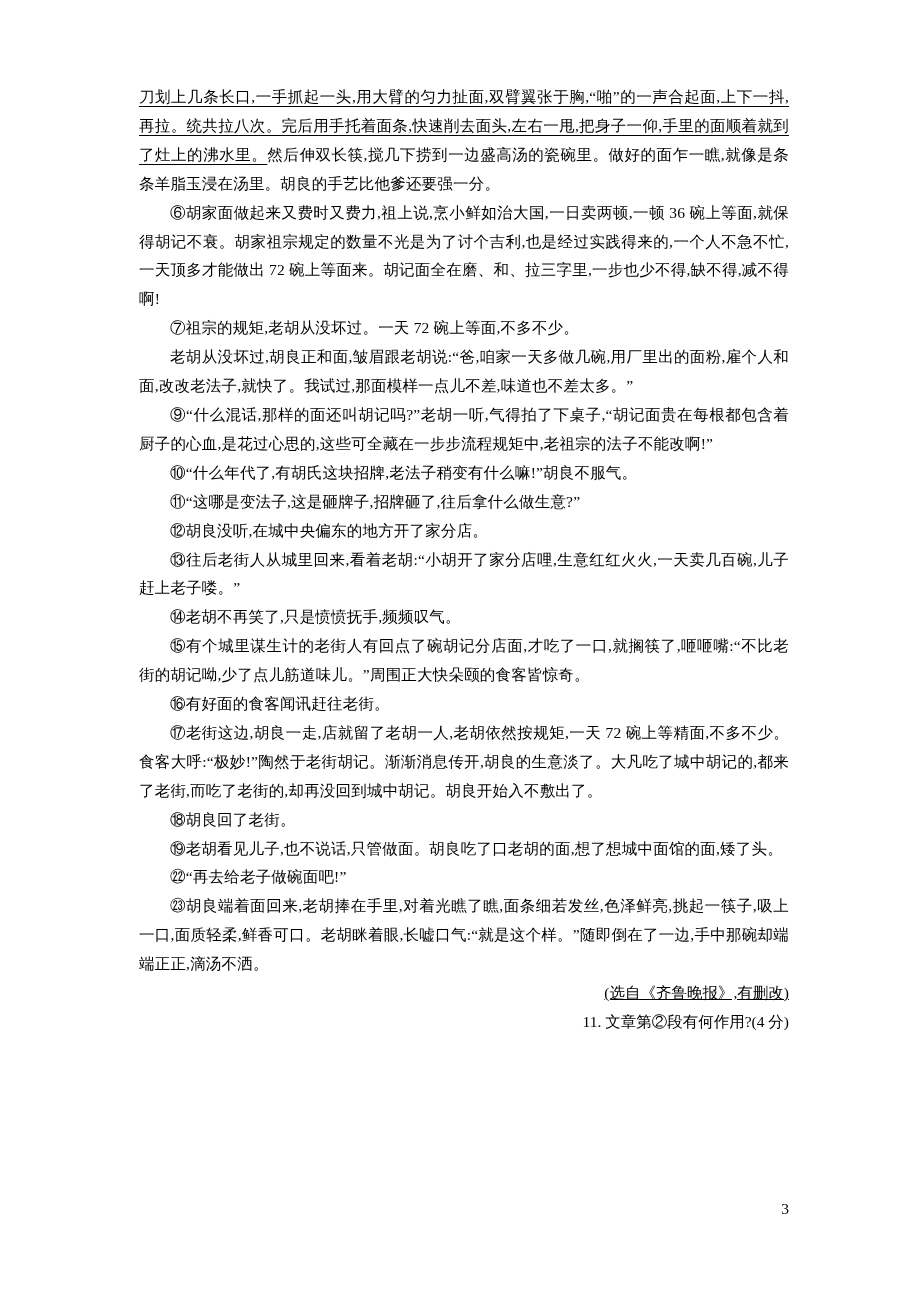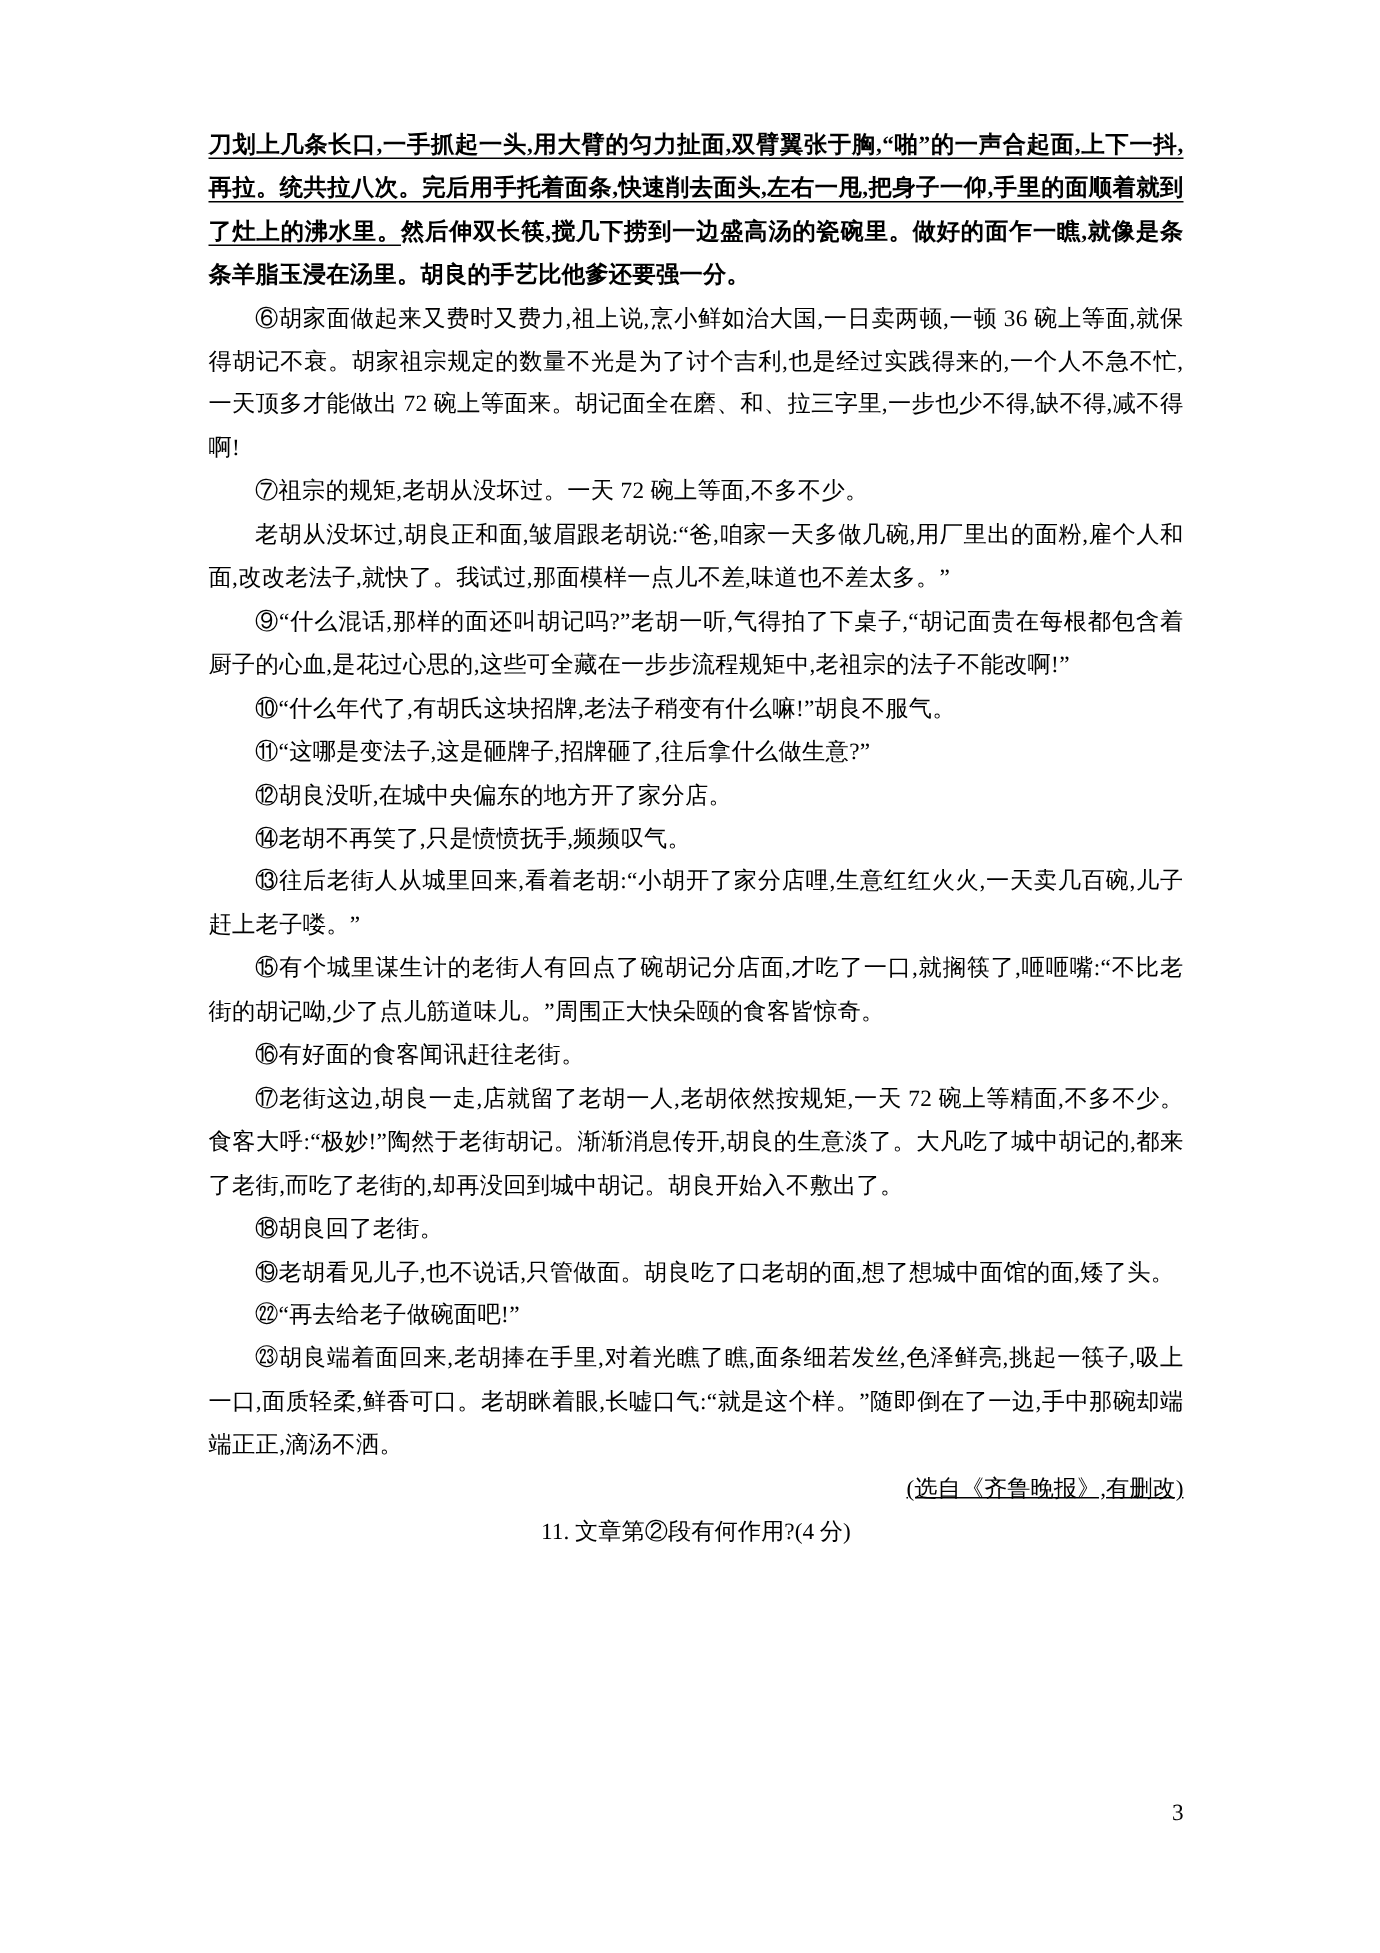--- a/index.html
+++ b/index.html
@@ -26,40 +26,39 @@
     margin: 0;
     font-size: 15.5px;
     line-height: 28.9px;
     text-align: justify;
     text-indent: 2em;
     word-break: break-all;
     letter-spacing: 0.2px;
   }
   .para.no-indent {
     text-indent: 0;
-    font-weight: bold;
   }
   .underline {
     text-decoration: underline;
     text-decoration-thickness: 1.4px;
     text-underline-offset: 4px;
   }
   .attribution {
     margin: 0;
     font-size: 15.5px;
     line-height: 28.9px;
     text-align: right;
     text-indent: 0;
     text-decoration: underline;
   }
   .question {
     margin: 0;
     font-size: 15.5px;
     line-height: 28.9px;
-    text-align: center;
+    text-align: right;
     text-indent: 0;
   }
   .page-number {
     position: absolute;
     left: 139px;
     top: 1198px;
     width: 650px;
     text-align: right;
     font-size: 15.5px;
     line-height: 22px;
@@ -81,23 +80,23 @@
         <p class="para">老胡从没坏过,胡良正和面,皱眉跟老胡说:“爸,咱家一天多做几碗,用厂里出的面粉,雇个人和面,改改老法子,就快了。我试过,那面模样一点儿不差,味道也不差太多。”</p>
 
         <p class="para">⑨“什么混话,那样的面还叫胡记吗?”老胡一听,气得拍了下桌子,“胡记面贵在每根都包含着厨子的心血,是花过心思的,这些可全藏在一步步流程规矩中,老祖宗的法子不能改啊!”</p>
 
         <p class="para">⑩“什么年代了,有胡氏这块招牌,老法子稍变有什么嘛!”胡良不服气。</p>
 
         <p class="para">⑪“这哪是变法子,这是砸牌子,招牌砸了,往后拿什么做生意?”</p>
 
         <p class="para">⑫胡良没听,在城中央偏东的地方开了家分店。</p>
 
+        <p class="para">⑬往后老街人从城里回来,看着老胡:“小胡开了家分店哩,生意红红火火,一天卖几百碗,儿子赶上老子喽。”</p>
+
         <p class="para">⑭老胡不再笑了,只是愤愤抚手,频频叹气。</p>
-
-        <p class="para">⑬往后老街人从城里回来,看着老胡:“小胡开了家分店哩,生意红红火火,一天卖几百碗,儿子赶上老子喽。”</p>
 
         <p class="para">⑮有个城里谋生计的老街人有回点了碗胡记分店面,才吃了一口,就搁筷了,咂咂嘴:“不比老街的胡记呦,少了点儿筋道味儿。”周围正大快朵颐的食客皆惊奇。</p>
 
         <p class="para">⑯有好面的食客闻讯赶往老街。</p>
 
         <p class="para">⑰老街这边,胡良一走,店就留了老胡一人,老胡依然按规矩,一天 72 碗上等精面,不多不少。食客大呼:“极妙!”陶然于老街胡记。渐渐消息传开,胡良的生意淡了。大凡吃了城中胡记的,都来了老街,而吃了老街的,却再没回到城中胡记。胡良开始入不敷出了。</p>
 
         <p class="para">⑱胡良回了老街。</p>
 
         <p class="para">⑲老胡看见儿子,也不说话,只管做面。胡良吃了口老胡的面,想了想城中面馆的面,矮了头。</p>

